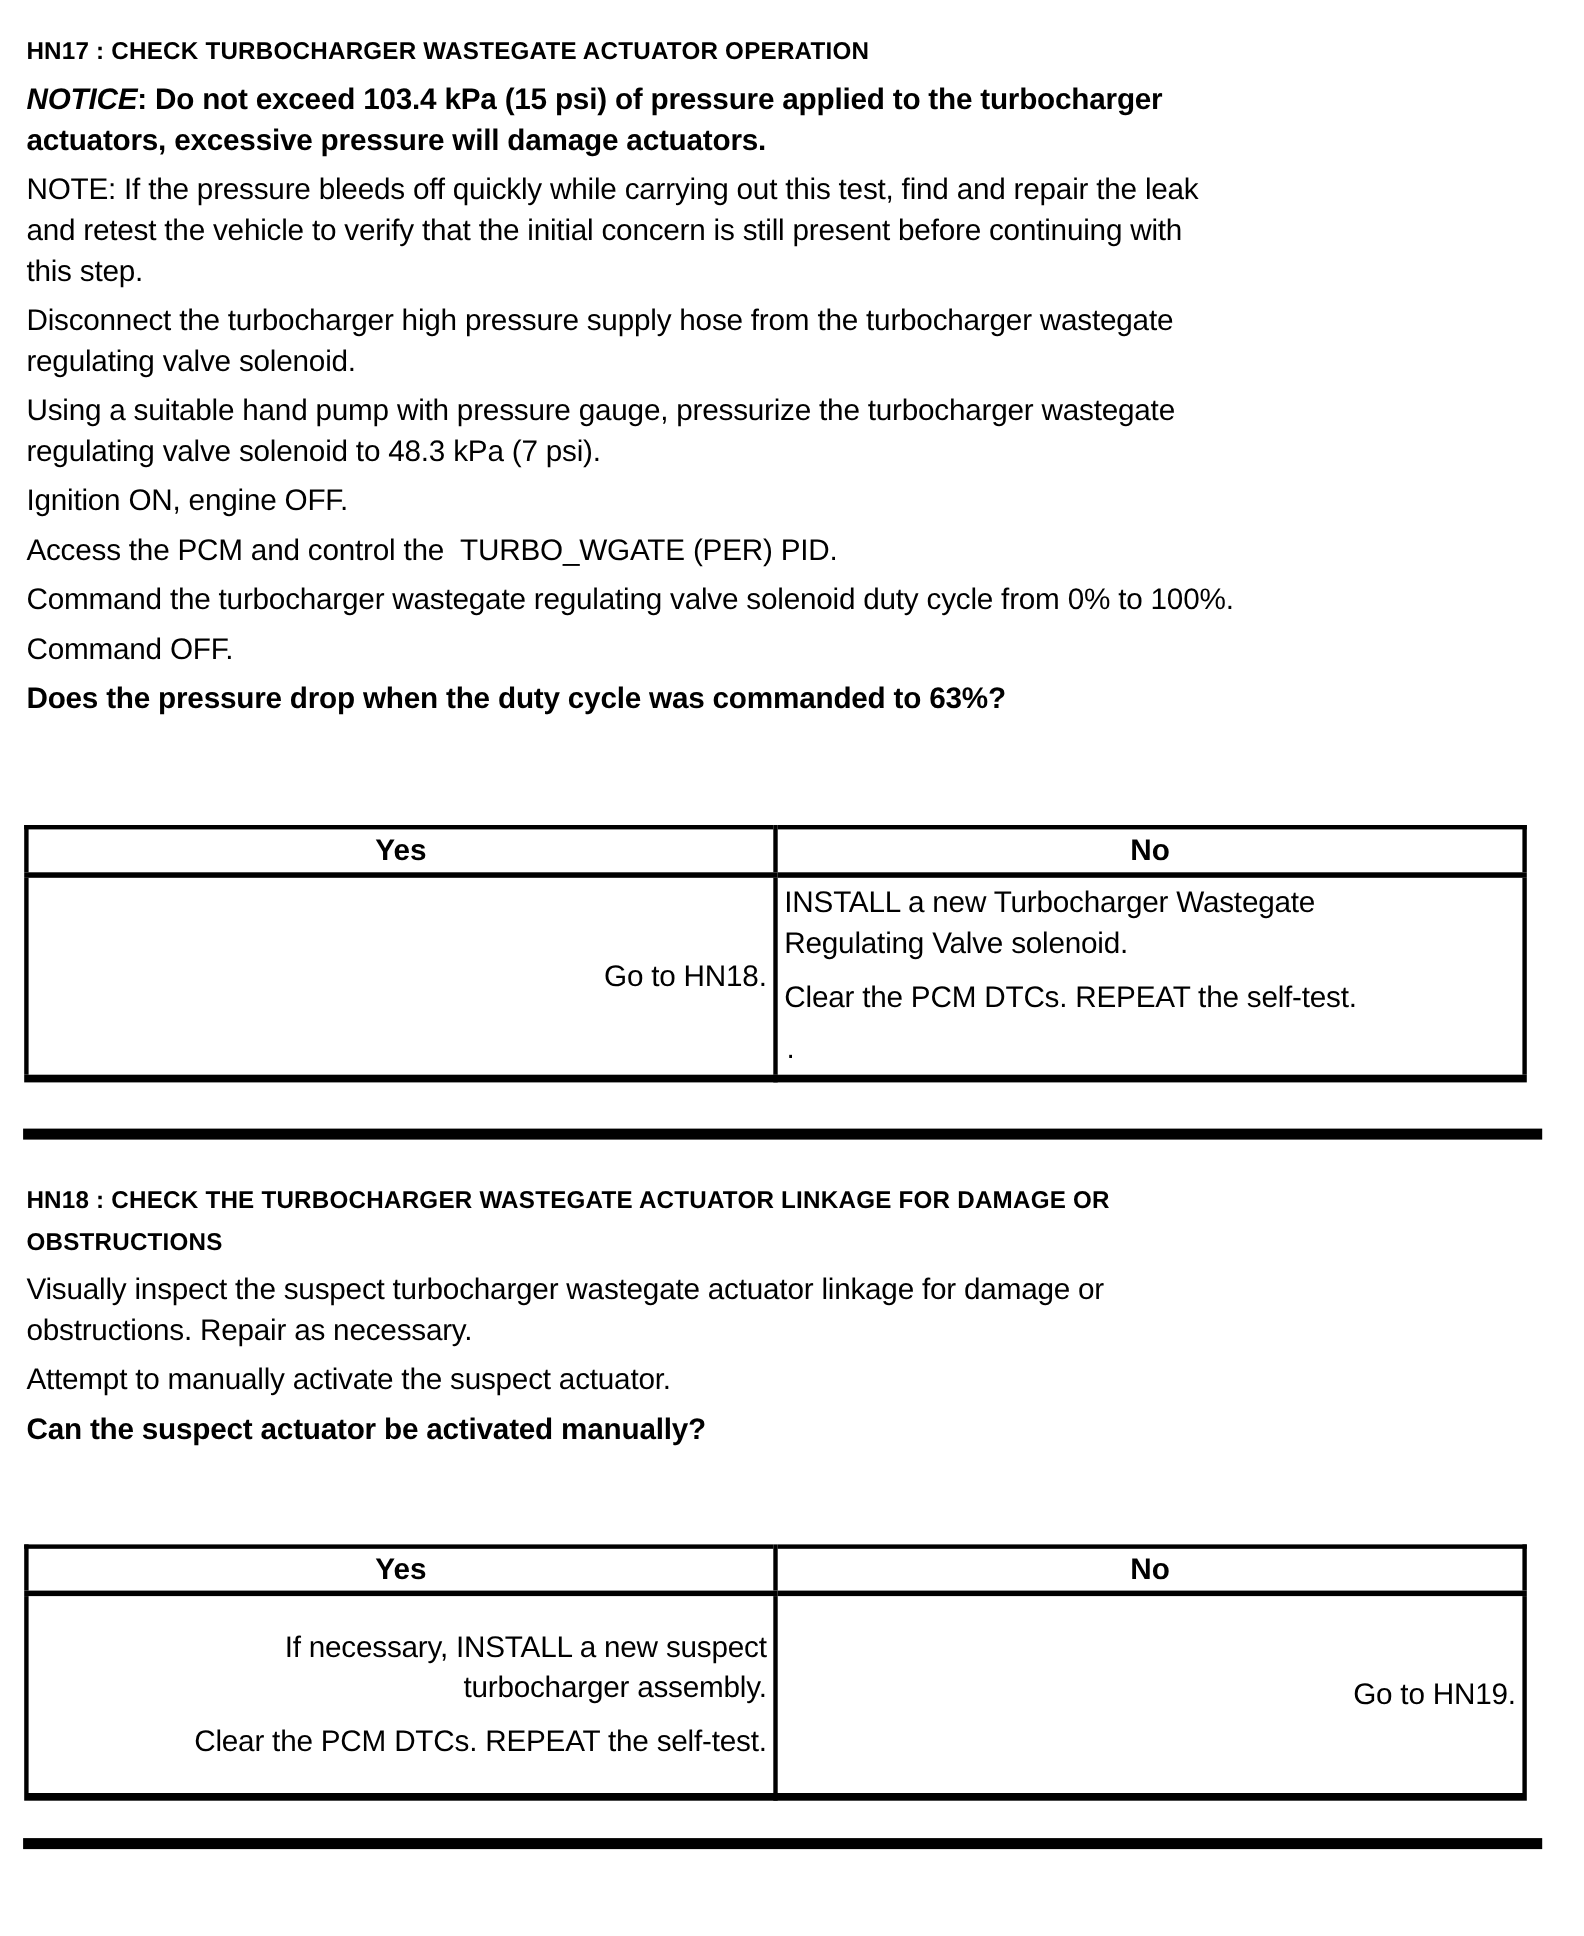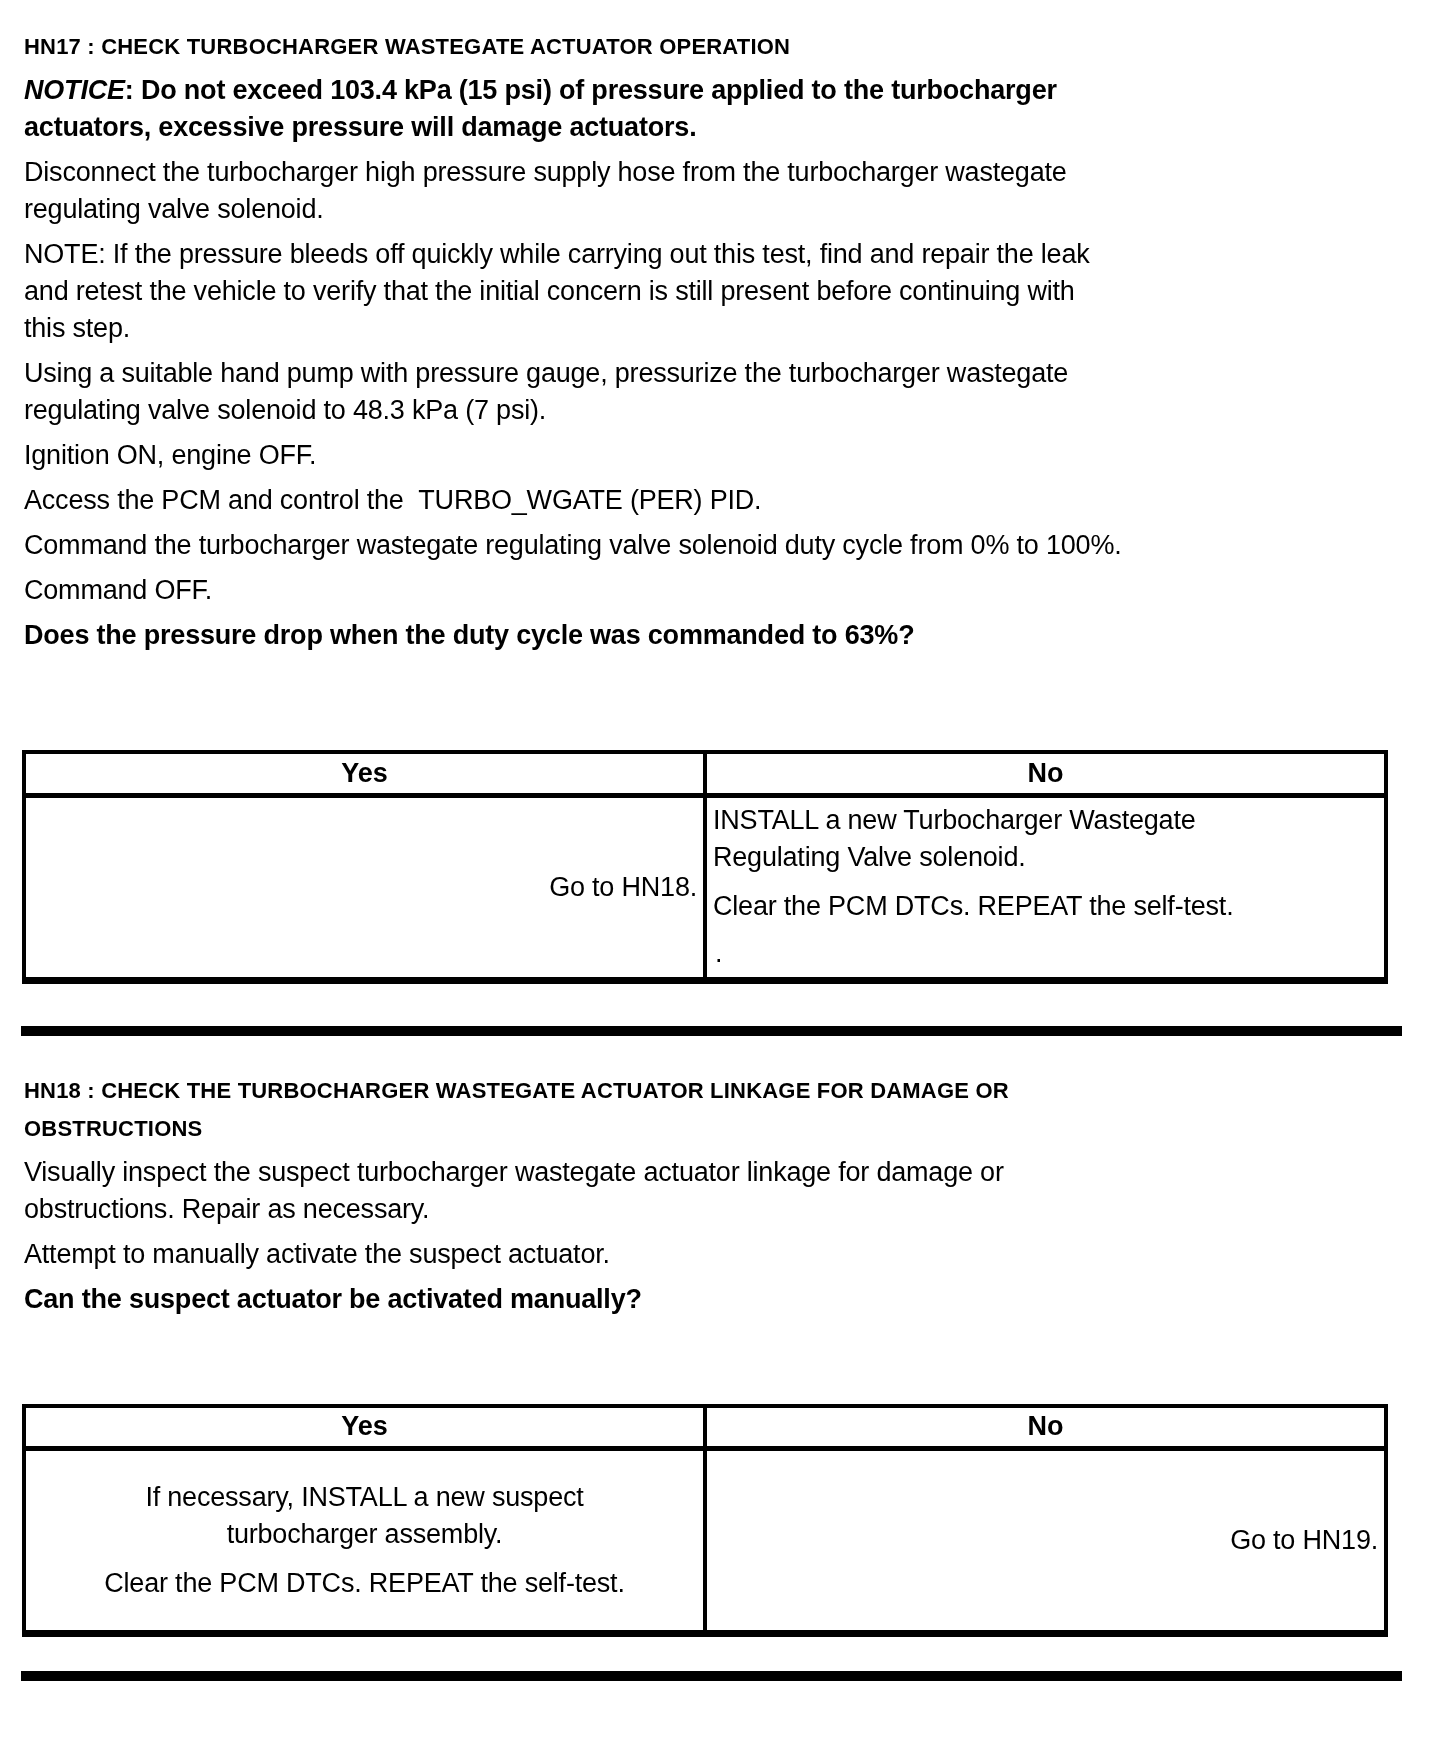--- a/index.html
+++ b/index.html
@@ -85,21 +85,21 @@
   }
   td.cell-center {
     text-align: right;
   }
   td.cell-top-left {
     vertical-align: top;
     text-align: left;
   }
   td.cell-top-center {
     vertical-align: top;
-    text-align: center;
+    text-align: right;
   }
   .cell-p {
     margin: 0 0 12px 0;
     white-space: pre-line;
   }
   .cell-p.last {
     margin-bottom: 0;
   }
   .stray-dot {
     margin: 10px 0 0 2px;
@@ -119,25 +119,25 @@
 <body>
 
 <div class="doc">
 
   <div>
     <h2 class="section-heading">HN17 : CHECK TURBOCHARGER WASTEGATE ACTUATOR OPERATION</h2>
 
     <p class="para notice"><span class="notice-label">NOTICE</span><span>: Do not exceed 103.4 kPa (15 psi) of pressure applied to the turbocharger
 actuators, excessive pressure will damage actuators.</span></p>
 
-    <p class="para">Disconnect the turbocharger high pressure supply hose from the turbocharger wastegate
-regulating valve solenoid.</p>
     <p class="para">NOTE: If the pressure bleeds off quickly while carrying out this test, find and repair the leak
 and retest the vehicle to verify that the initial concern is still present before continuing with
 this step.</p>
+    <p class="para">Disconnect the turbocharger high pressure supply hose from the turbocharger wastegate
+regulating valve solenoid.</p>
     <p class="para">Using a suitable hand pump with pressure gauge, pressurize the turbocharger wastegate
 regulating valve solenoid to 48.3 kPa (7 psi).</p>
     <p class="para">Ignition ON, engine OFF.</p>
     <p class="para">Access the PCM and control the &nbsp;TURBO_WGATE (PER) PID.</p>
     <p class="para">Command the turbocharger wastegate regulating valve solenoid duty cycle from 0% to 100%.</p>
     <p class="para">Command OFF.</p>
 
     <p class="question">Does the pressure drop when the duty cycle was commanded to 63%?</p>
 
     <table class="result">

